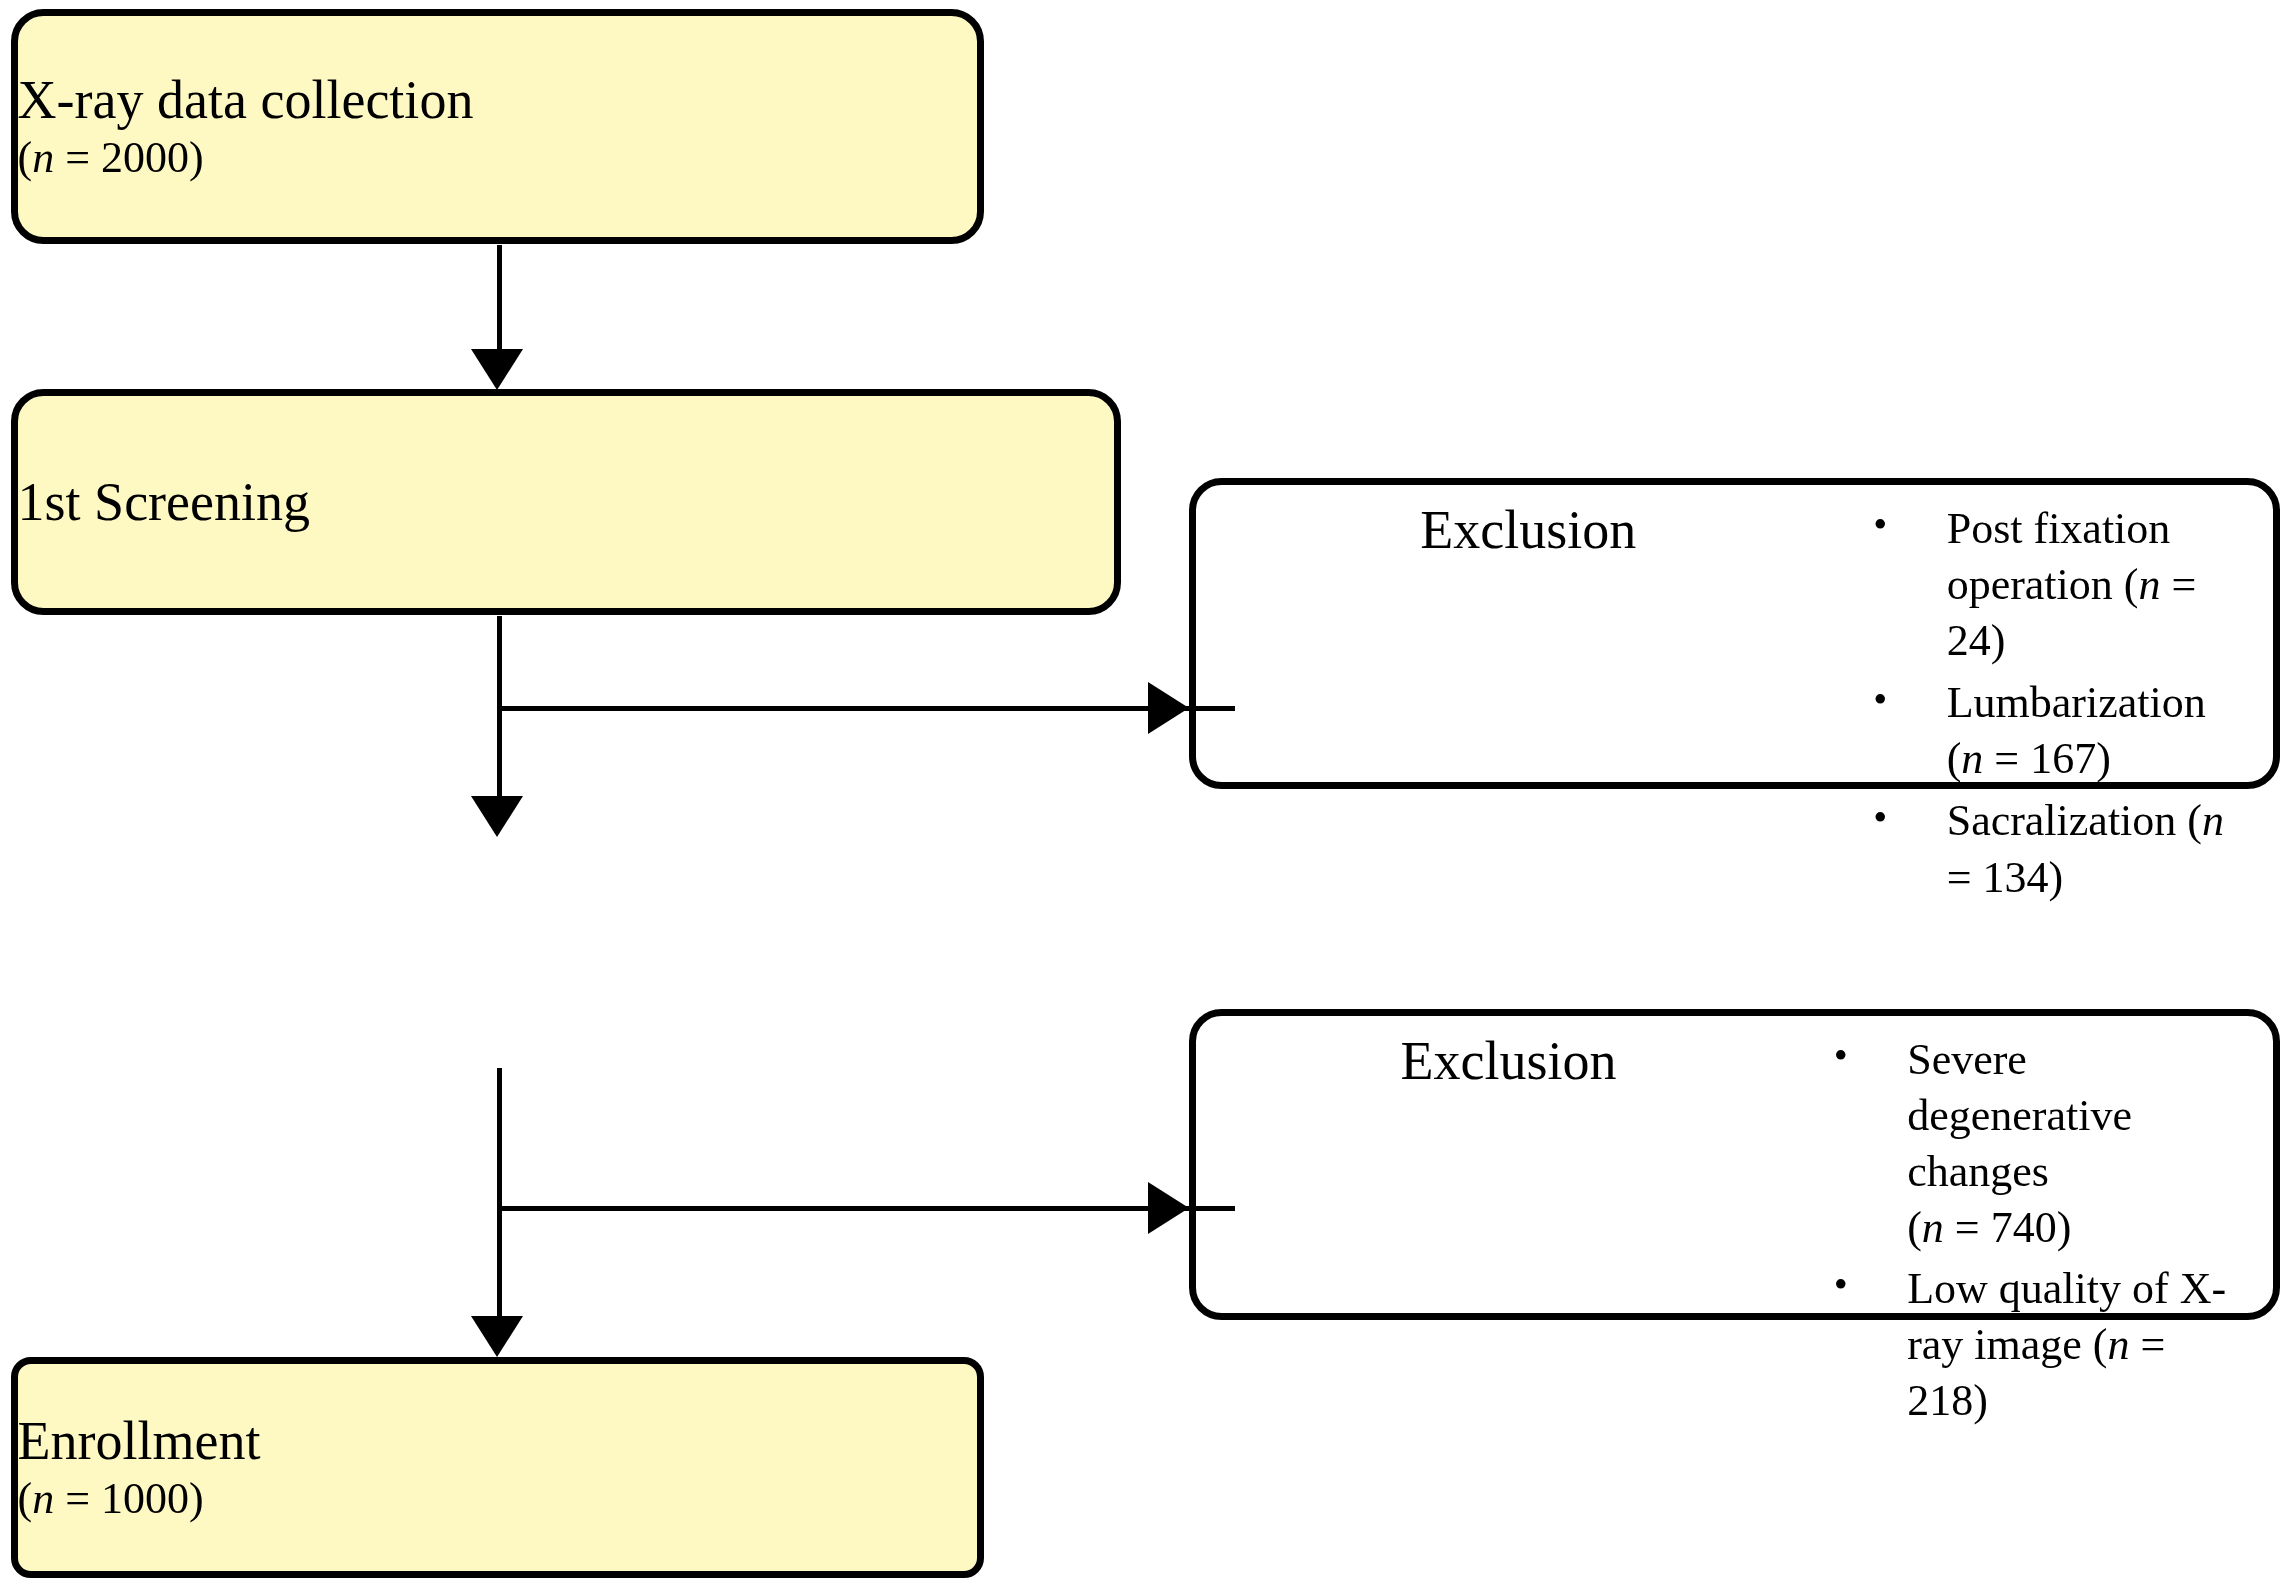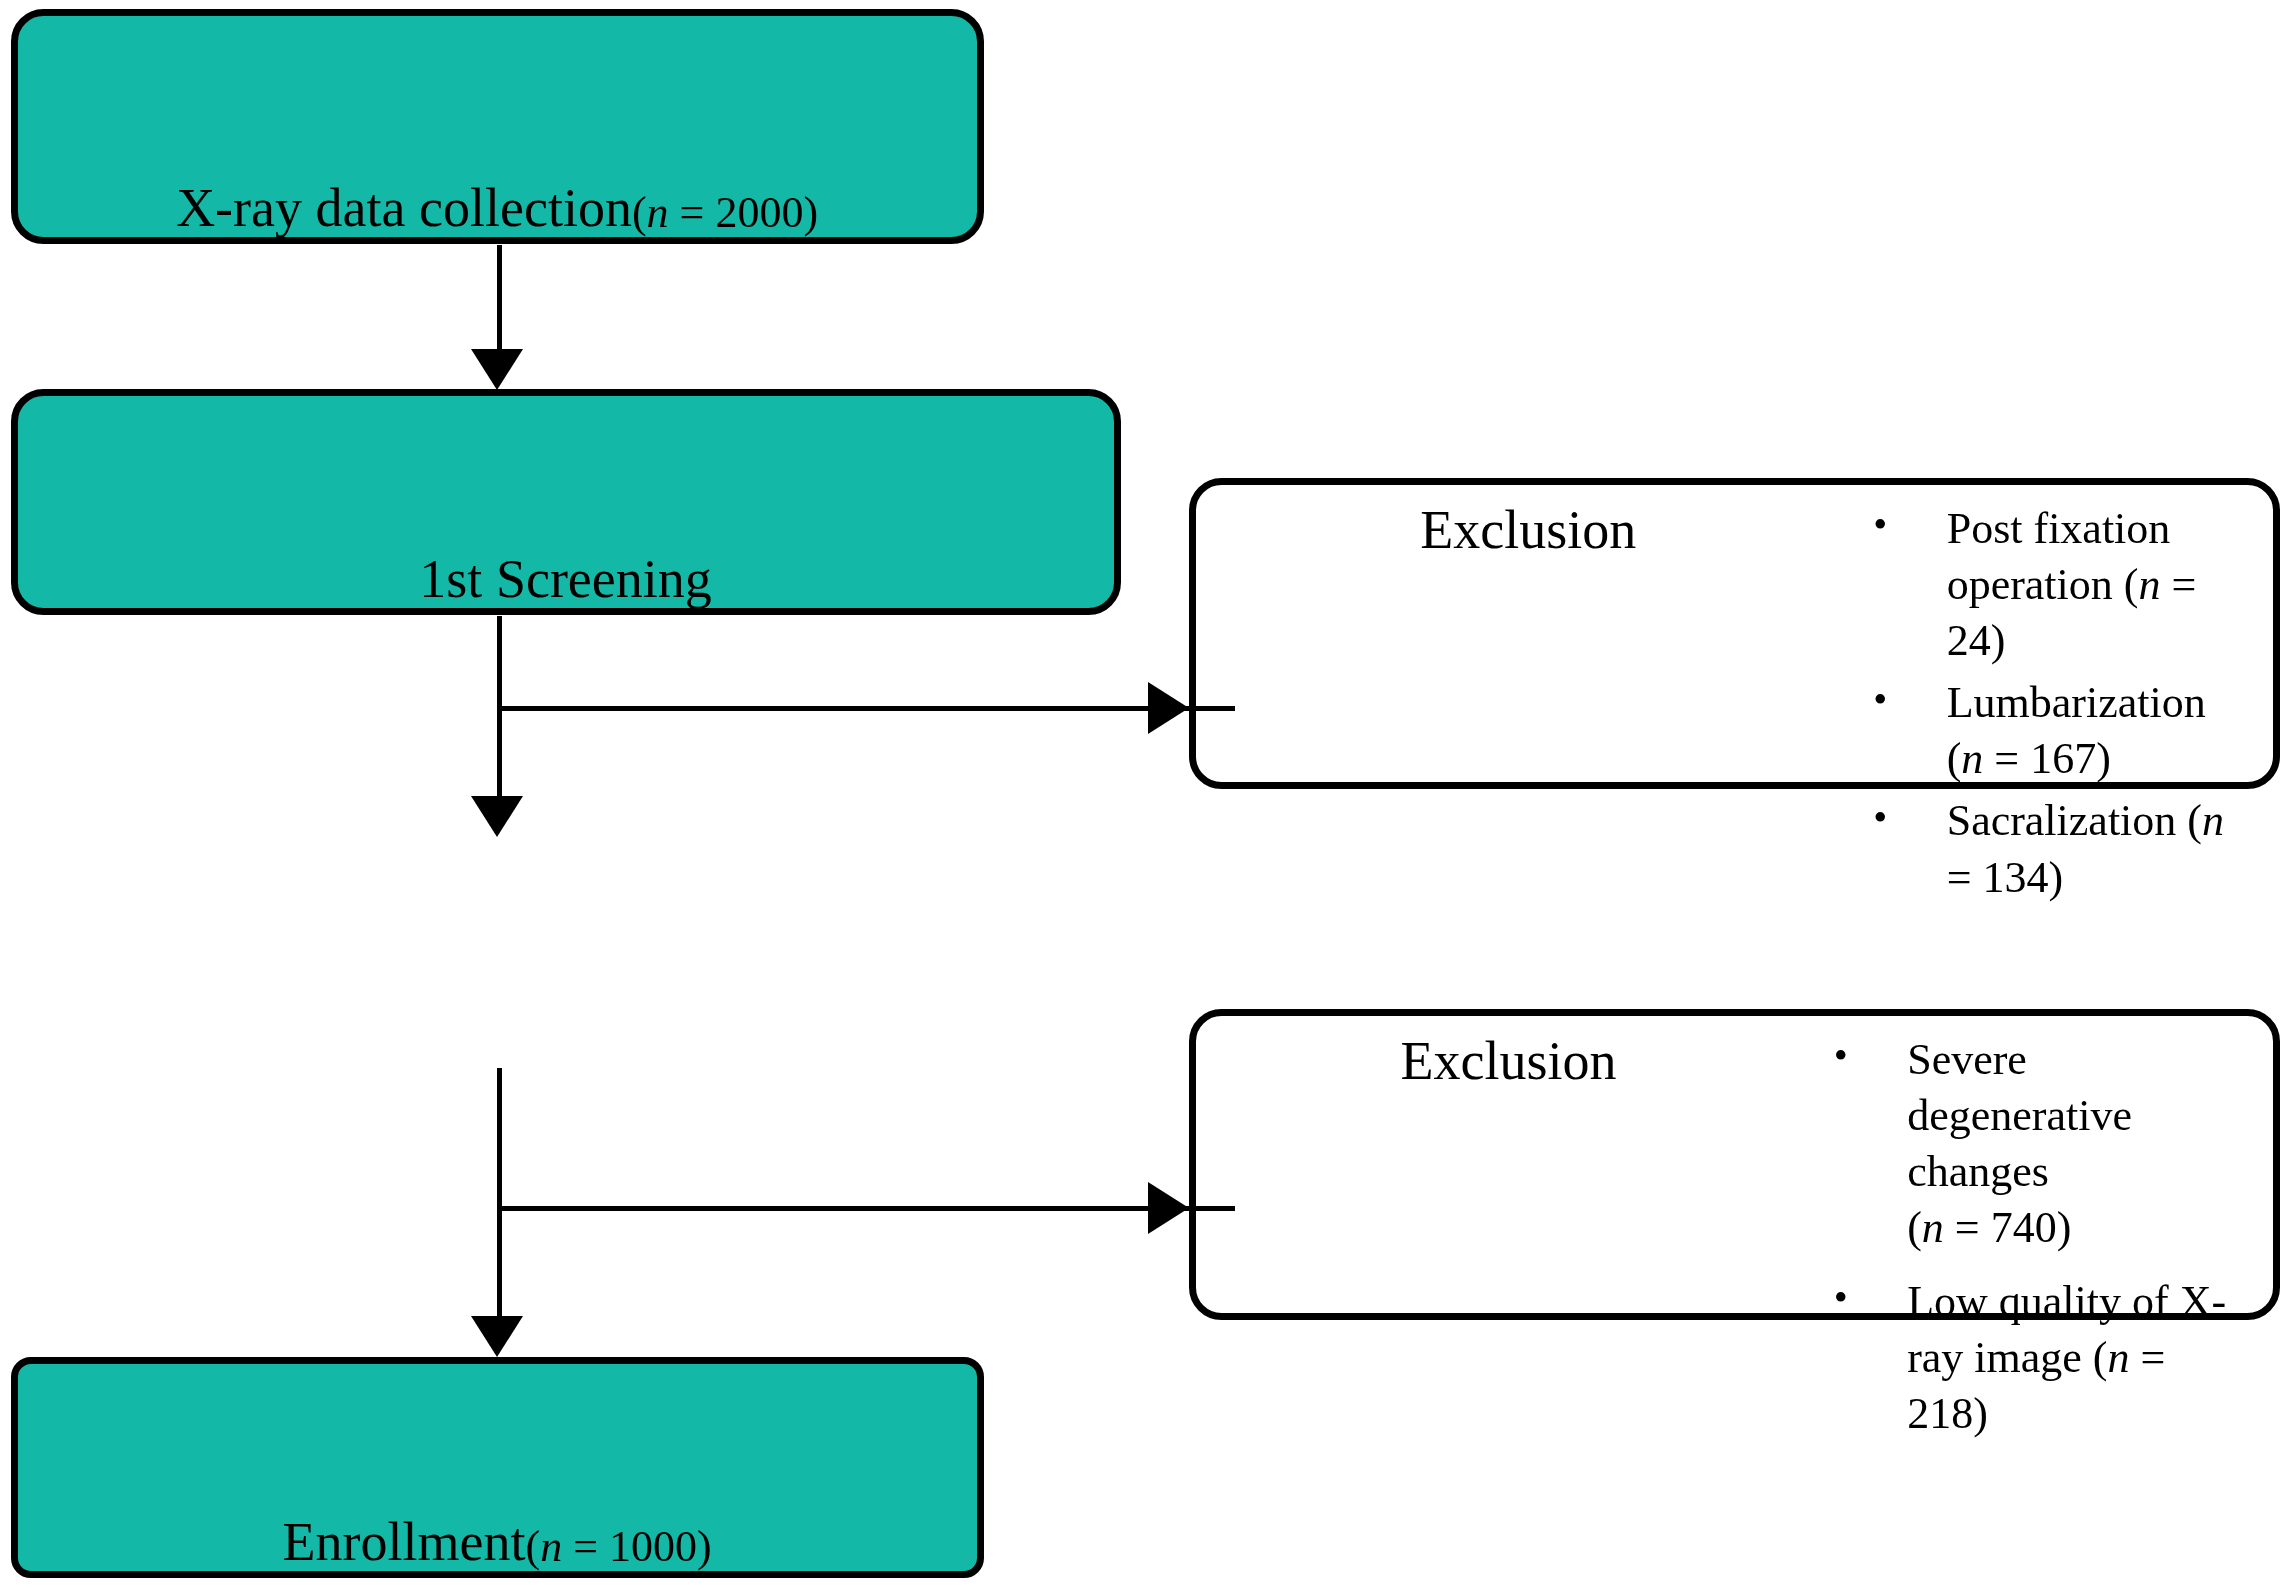--- a/index.html
+++ b/index.html
@@ -13,26 +13,26 @@
     height: 1590px;
     background: #ffffff;
     overflow: hidden;
     font-family: "Liberation Serif", "DejaVu Serif", serif;
     color: #000000;
   }
 
   .flow-box {
     position: absolute;
     box-sizing: border-box;
-    background: #14b8a6;
+    background: #fef9c3;
     border: 7.8px solid #000000;
     border-radius: 32.5px;
     display: flex;
-    flex-direction: row;
-    align-items: flex-end;
+    flex-direction: column;
+    align-items: flex-start;
     justify-content: center;
   }
 
   .box-title {
     font-size: 54px;
     line-height: 1.08;
     text-align: center;
     white-space: nowrap;
   }
   .box-sub {
@@ -78,21 +78,21 @@
     margin: 0 0 5.7px 0;
   }
   .bullet-item::before {
     content: "\2022";
     position: absolute;
     left: 5.7px;
     top: -1.4px;
     font-size: 40px;
     line-height: 1.28;
   }
-  .bullet-item.tight { margin-bottom: 17px; }
+  .bullet-item.tight { margin-bottom: 4px; }
 
   
   .vline {
     position: absolute;
     background: #000000;
     width: 5px;
   }
   .hline {
     position: absolute;
     background: #000000;

